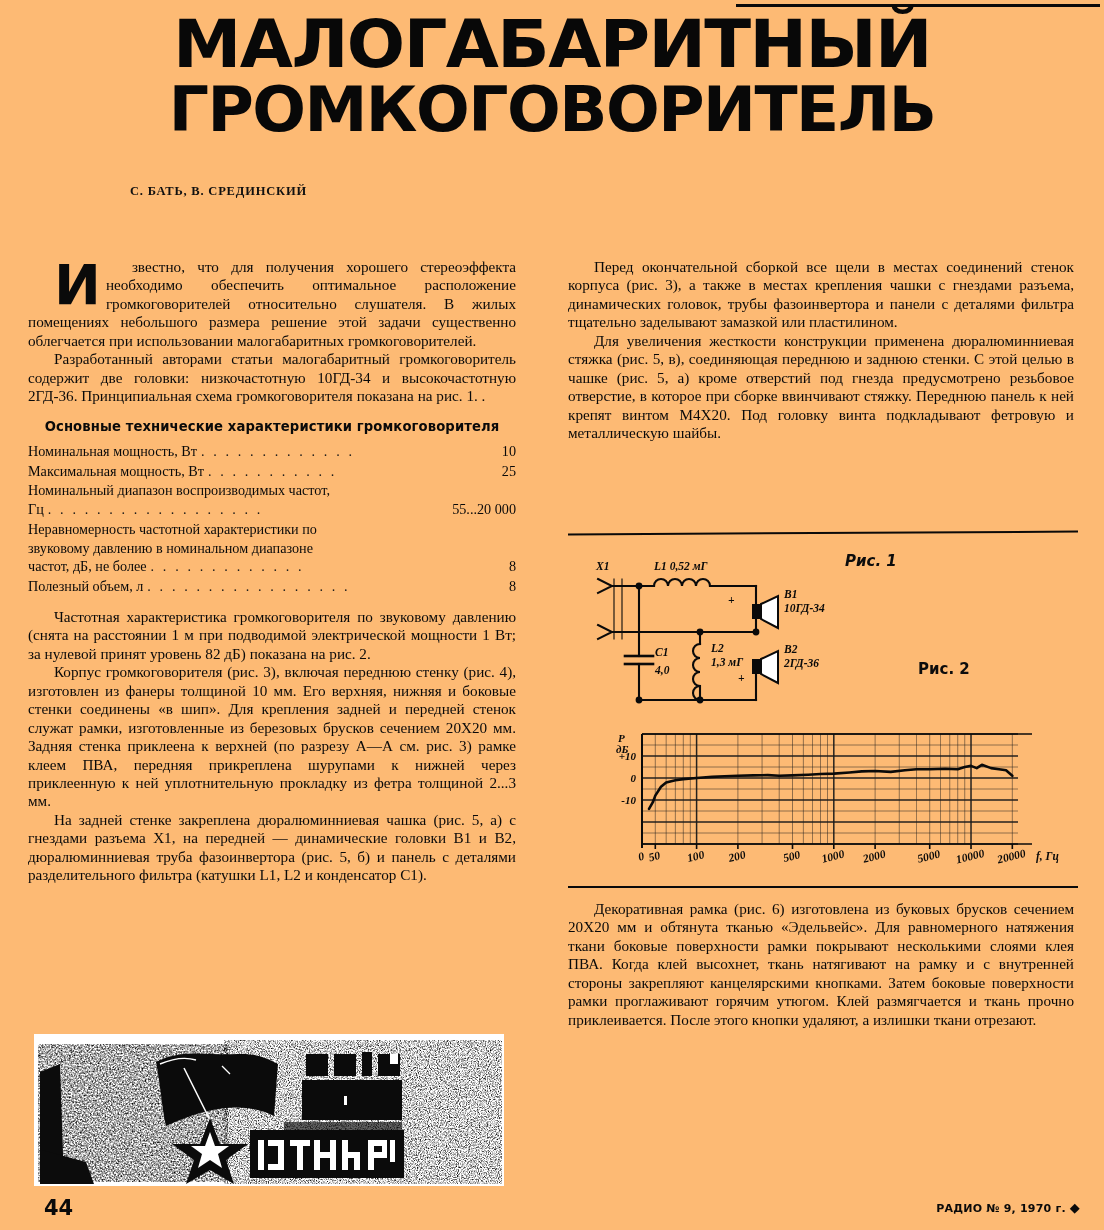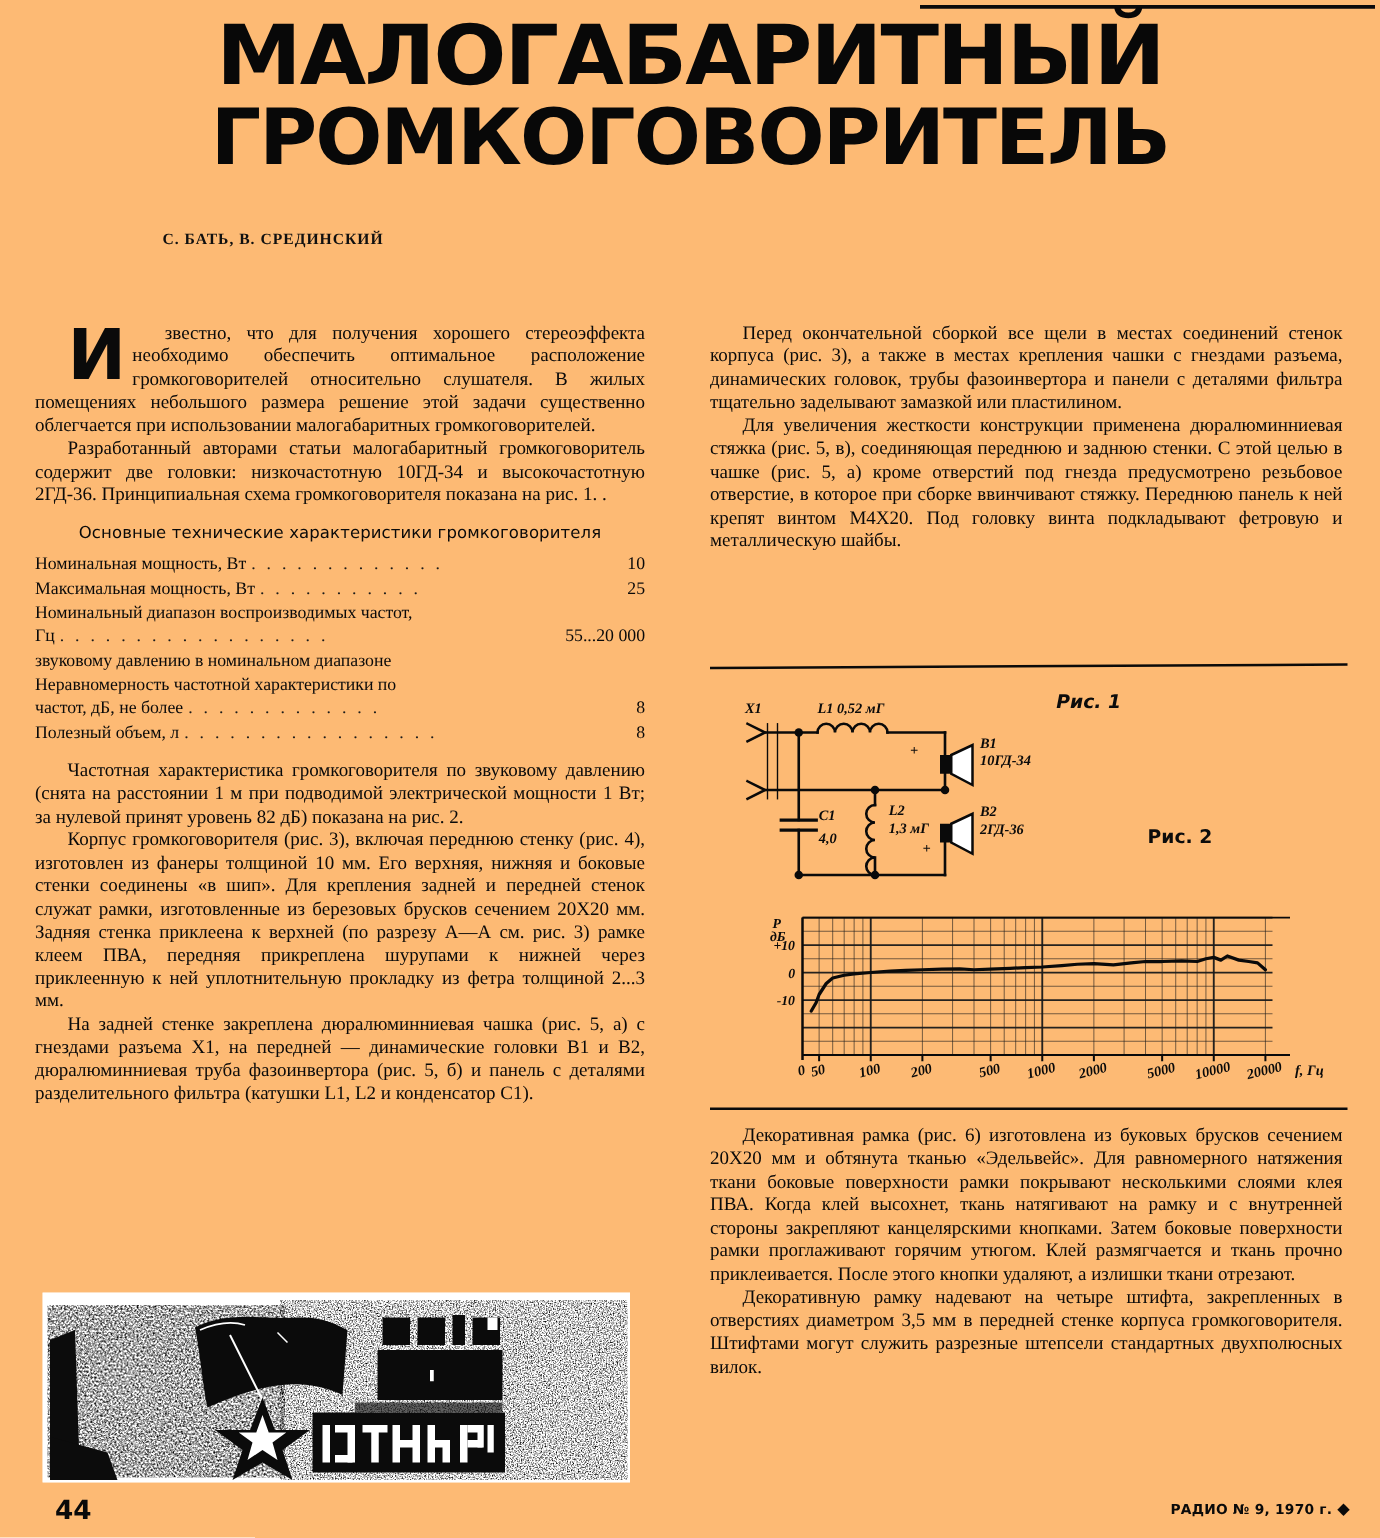--- a/index.html
+++ b/index.html
@@ -92,21 +92,21 @@
     margin-top: 1px;
   }
 
   
   .specs {
     margin: 13px 0 11px 0;
     font-size: 14.3px;
   }
   .specs-title {
     font-family: "DejaVu Sans", sans-serif;
-    font-weight: normal;
+    font-weight: bold;
     font-size: 13.2px;
     text-align: center;
     margin-bottom: 7px;
     letter-spacing: 0.1px;
   }
   .specs table {
     width: 100%;
     border-collapse: collapse;
   }
   .specs td {
@@ -254,24 +254,24 @@
             <td class="spec-val">25</td>
           </tr>
           <tr class="spec-wrap">
             <td class="spec-label" colspan="2">Номинальный диапазон воспроизводимых частот,</td>
           </tr>
           <tr>
             <td class="spec-label spec-indent"><span>Гц</span><span class="leader">. . . . . . . . . . . . . . . . . .</span></td>
             <td class="spec-val">55...20 000</td>
           </tr>
           <tr class="spec-wrap">
+            <td class="spec-label" colspan="2">Неравномерность частотной характеристики по</td>
+          </tr>
+          <tr class="spec-wrap">
             <td class="spec-label spec-indent" colspan="2">звуковому давлению в номинальном диапазоне</td>
-          </tr>
-          <tr class="spec-wrap">
-            <td class="spec-label" colspan="2">Неравномерность частотной характеристики по</td>
           </tr>
           <tr>
             <td class="spec-label spec-indent"><span>частот, дБ, не более</span><span class="leader">. . . . . . . . . . . . .</span></td>
             <td class="spec-val">8</td>
           </tr>
           <tr>
             <td class="spec-label"><span>Полезный объем, л</span><span class="leader">. . . . . . . . . . . . . . . . .</span></td>
             <td class="spec-val">8</td>
           </tr>
         </tbody>
@@ -429,21 +429,20 @@
         </g>
       <polyline id="chart-curve" fill="none" stroke="#0a0a0a" stroke-width="2.6" stroke-linejoin="round" stroke-linecap="round" points="49.02,82.80 52.86,76.20 55.30,69.60 60.98,60.80 66.16,56.40 75.35,54.20 83.30,53.10 96.60,52.00 112.23,50.90 124.61,50.24 137.90,49.80 153.54,49.36 167.74,49.14 179.21,49.80 192.50,49.36 208.14,48.70 220.51,48.04 233.81,47.60 249.44,46.50 261.82,45.40 275.11,44.96 290.75,45.84 304.95,44.30 316.42,43.20 329.71,43.20 345.35,42.76 357.72,43.20 364.74,41.00 371.02,39.90 376.70,42.10 381.88,38.80 391.07,42.10 399.02,43.20 406.04,44.30 412.32,49.80"></polyline>
       <text id="ylab1" class="ax-lab" x="18" y="16">P</text>
       <text id="ylab2" class="ax-lab" x="16" y="27">дБ</text>
       <text id="xunit" class="ax-lab-x" x="436" y="134">f, Гц</text>
     </svg>
   </div>
 
   <div class="col" style="left:568px; top:900px; width:506px;">
     <p>Декоративная рамка (рис. 6) изготовлена из буковых брусков сечением 20Х20 мм и обтянута тканью «Эдельвейс». Для равномерного натяжения ткани боковые поверхности рамки покрывают несколькими слоями клея ПВА. Когда клей высохнет, ткань натягивают на рамку и с внутренней стороны закрепляют канцелярскими кнопками. Затем боковые поверхности рамки проглаживают горячим утюгом. Клей размягчается и ткань прочно приклеивается. После этого кнопки удаляют, а излишки ткани отрезают.</p>
-    <p>Декоративную рамку надевают на четыре штифта, закрепленных в отверстиях диаметром 3,5 мм в передней стенке корпуса громкоговорителя. Штифтами могут служить разрезные штепсели стандартных двухполюсных вилок.</p>
   </div>
 
   <div class="photo">
     <svg width="470" height="152" viewBox="0 0 470 152">
       <defs>
         <filter id="grain" x="0" y="0" width="100%" height="100%">
           <feTurbulence type="fractalNoise" baseFrequency="0.62" numOctaves="3" seed="7" result="n"></feTurbulence>
           <feColorMatrix in="n" type="matrix" values="0 0 0 0 0  0 0 0 0 0  0 0 0 0 0  1.9 0 0 0 -0.62" result="m"></feColorMatrix>
           <feComposite in="m" in2="SourceGraphic" operator="in"></feComposite>
         </filter>

